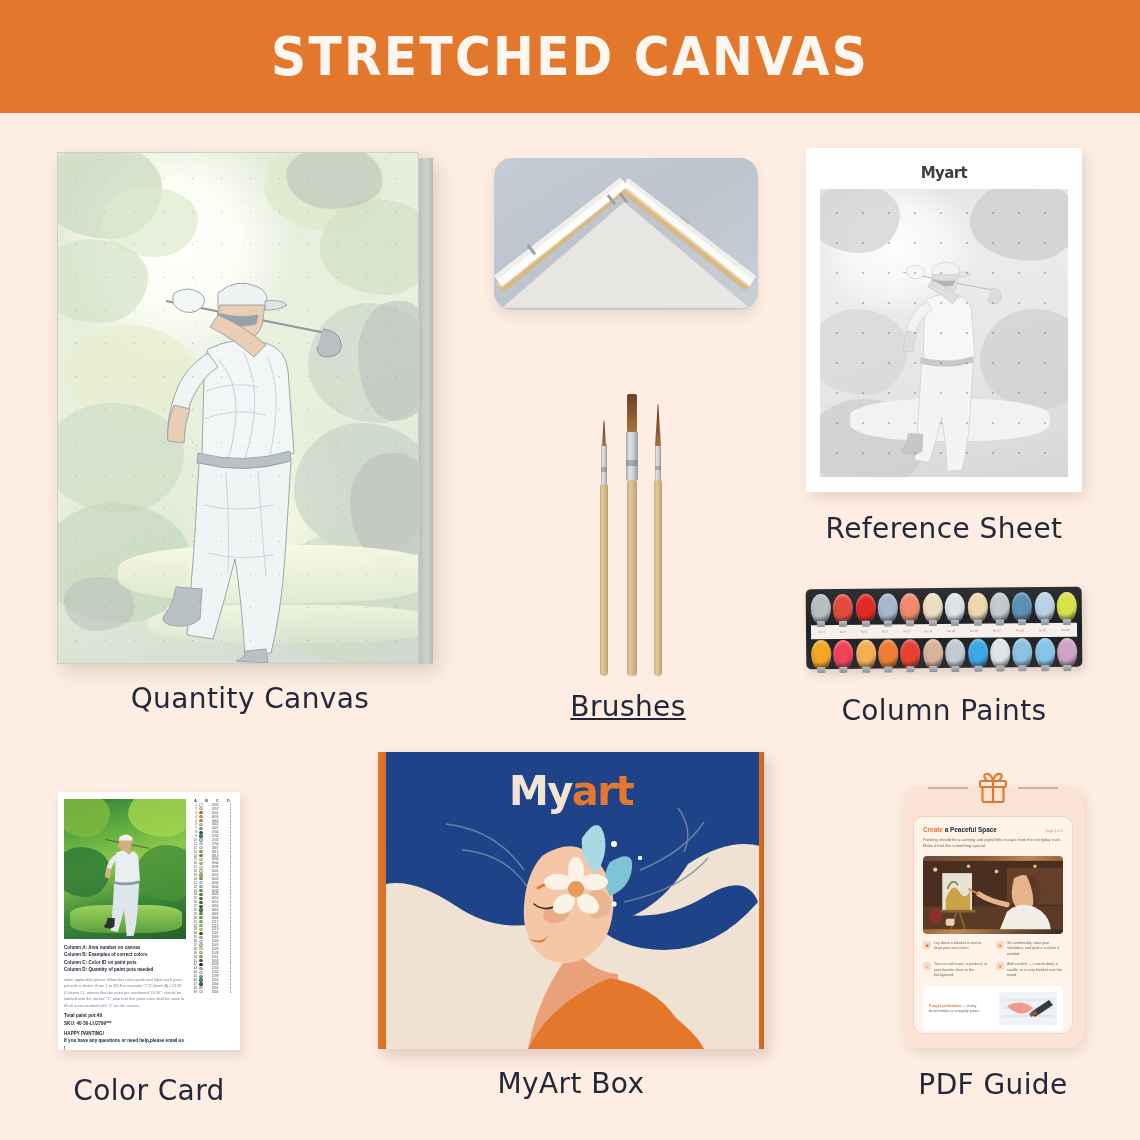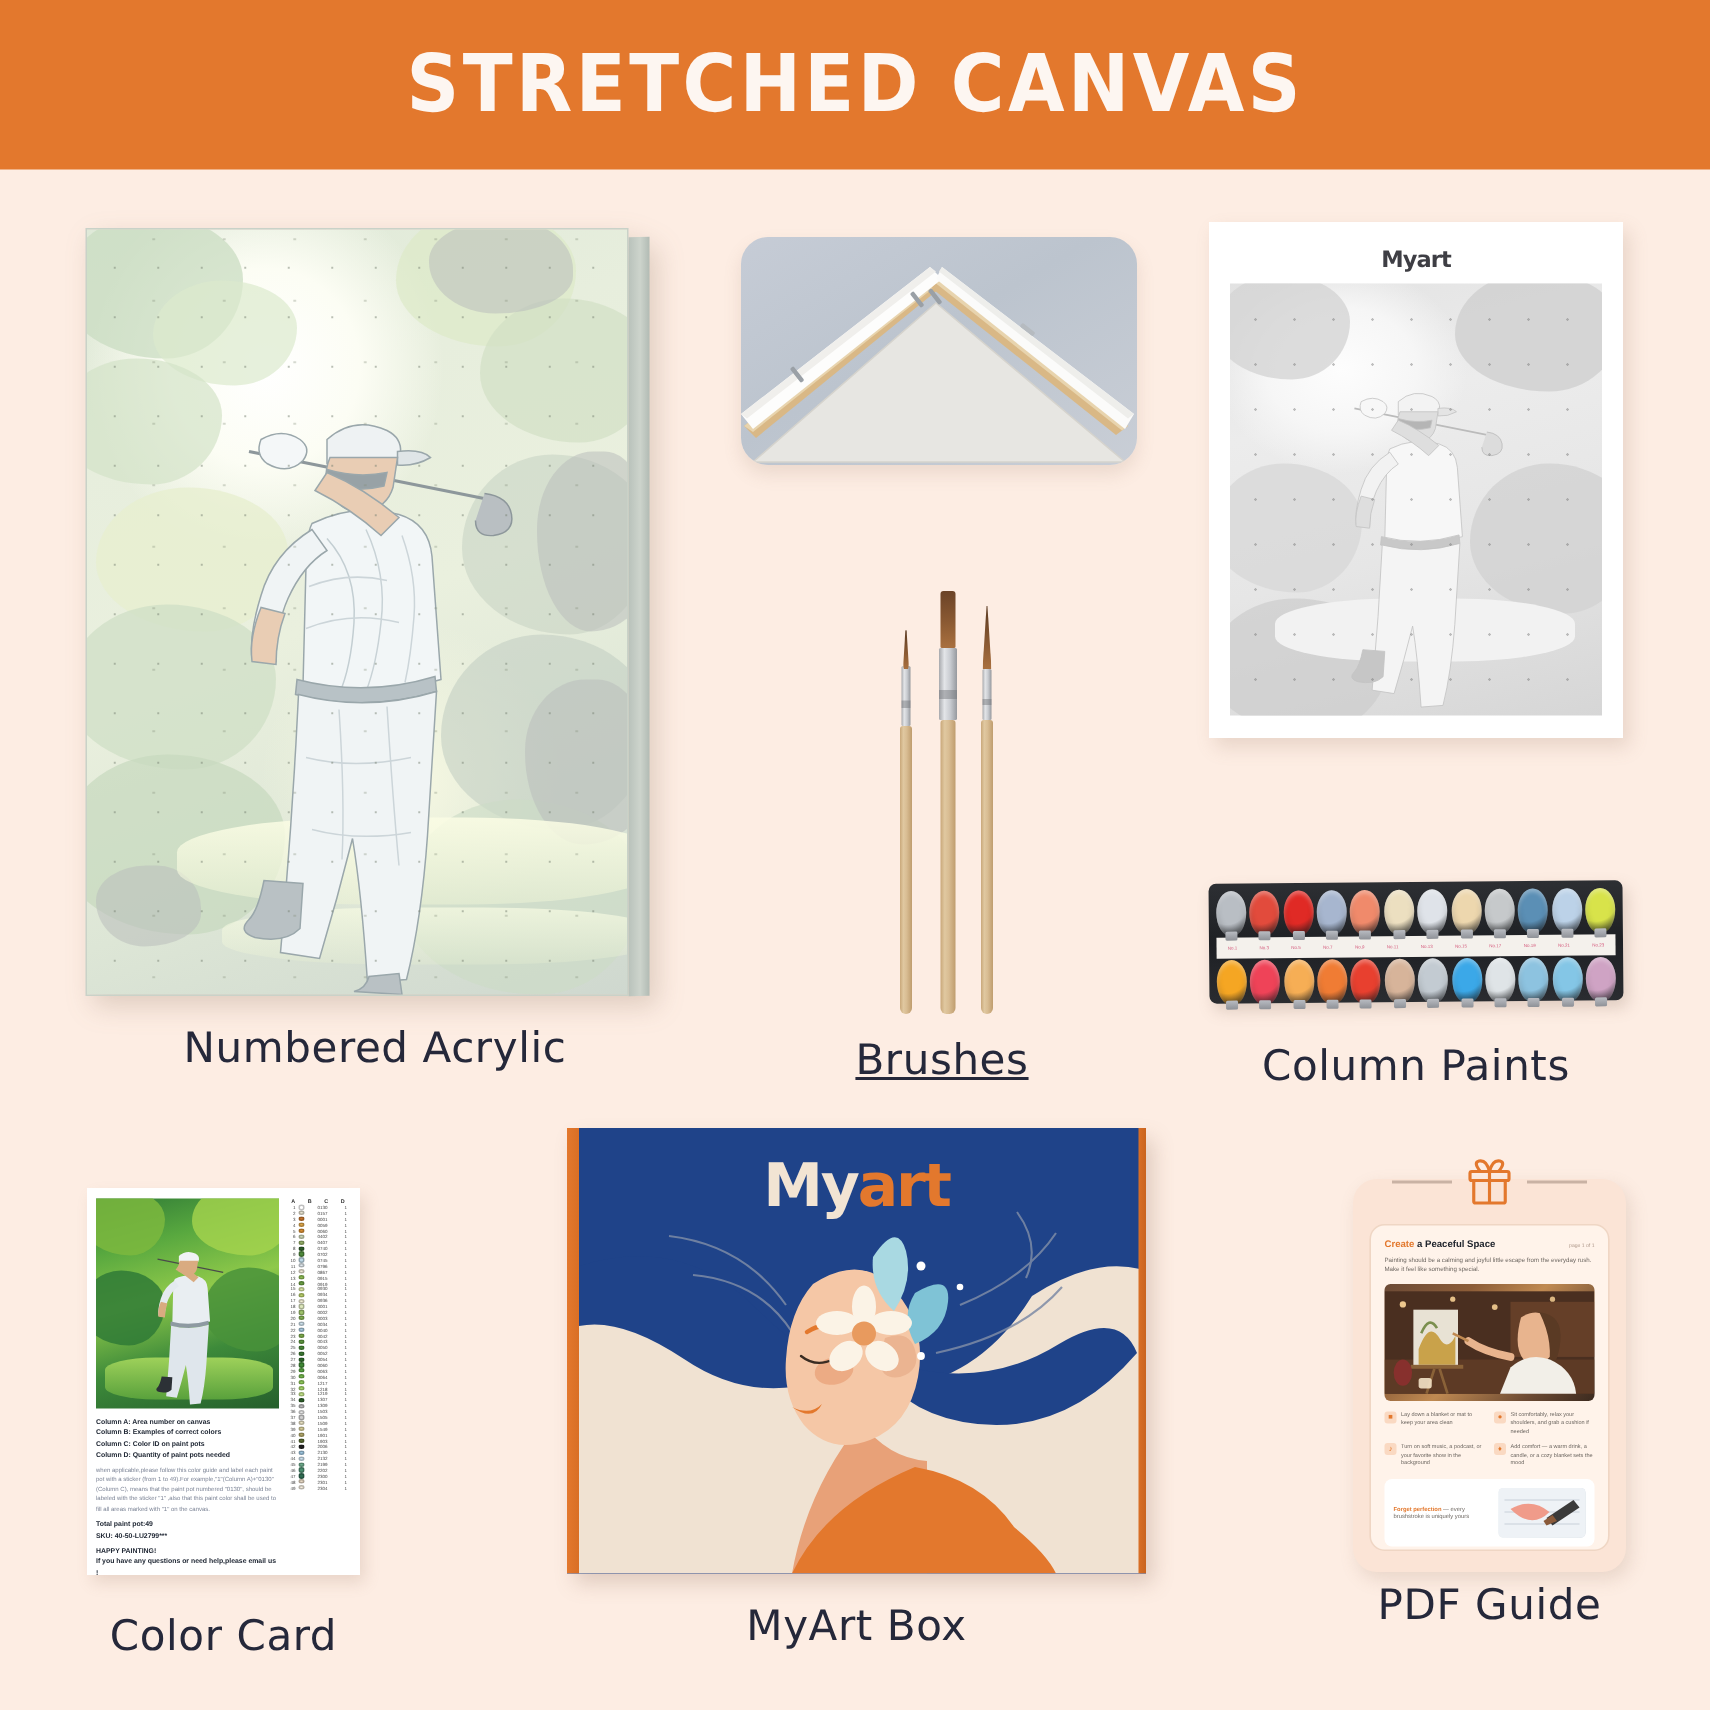--- a/index.html
+++ b/index.html
@@ -314,21 +314,21 @@
           <path d="M146 352 q32 8 70 0" stroke="#ccd5d9"></path>
           <path d="M150 400 q30 8 66 2" stroke="#ccd5d9"></path>
 
           <path d="M118 434 q-4 20 -10 26 q-8 8 4 12 q20 4 30 -6 l2 -30 z" fill="#b9c1c4"></path>
           <path d="M188 498 q-2 8 -10 10 l32 2 l-2 -14 z" fill="#b9c1c4"></path>
         </g>
       </svg>
       <div class="speckle"></div>
     </div>
   </div>
-  <div class="label" style="margin-top:18px;width:386px;">Numbered Acrylic</div>
+  <div class="label" style="margin-top:18px;width:386px;">Quantity Canvas</div>
 </div>
 
 <div class="cell" id="prestretch-cell">
   <div class="ps-photo">
     <svg viewBox="0 0 264 152" width="264" height="152">
 
       <path d="M8 150 L130 44 L256 150 Z" fill="#e7e6e2"></path>
       <path d="M8 150 L130 44 L256 150 Z" fill="none" stroke="#d5d3cd" stroke-width="1"></path>
 
       <path d="M2 126 L128 28 L134 33 L10 134 Z" fill="#d9b886"></path>
@@ -376,20 +376,21 @@
           <path d="M208 192 q-24 -20 -48 -30 l-8 12 q24 12 44 30 z" fill="#dedede"></path>
           <path d="M116 140 q14 -8 26 0 q8 6 2 14 q-10 10 -24 2 q-8 -6 -4 -16 z" fill="#f7f7f7"></path>
           <path d="M140 300 q46 12 92 -2 l1 10 q-48 14 -94 2 z" fill="#c8c8c8"></path>
           <path d="M141 310 q46 12 92 -2 l-6 96 q-4 56 -14 96 l-26 2 q-4 -60 -10 -96 q-10 40 -22 80 l-26 -4 q8 -88 12 -172 z" fill="#f4f4f4"></path>
           <path d="M118 434 q-4 20 -10 26 q-8 8 4 12 q20 4 30 -6 l2 -30 z" fill="#c6c6c6"></path>
         </g>
       </svg>
       <div class="speckle" style="background-image:radial-gradient(circle,rgba(120,120,120,.45) .7px,transparent 1px);background-size:26px 30px;"></div>
     </div>
   </div>
+  <div class="label" style="margin-top:20px;width:276px;">Reference Sheet</div>
 </div>
 
 <div class="cell" id="brushes-cell">
   <div class="brush-row">
 
     <div class="brush" style="left:98px;height:256px;width:12px;">
       <div class="brush-handle" style="left:2px;width:8px;height:192px;"></div>
       <div class="brush-ferrule" style="left:3px;bottom:192px;width:6px;height:40px;"></div>
       <div class="brush-tip" style="left:4px;bottom:230px;width:4px;height:26px;background:linear-gradient(180deg,#5a3a22 0%,#8b5a33 60%,#a9703f 100%);border-radius:50% 50% 20% 20%;clip-path:polygon(40% 0,60% 0,100% 100%,0 100%);"></div>
     </div>
@@ -937,14 +938,14 @@
               <path d="M4 8 h50 M4 16 h50 M4 24 h50"></path>
             </g>
             <path d="M8 14 q14 -8 26 2 q-12 12 -26 -2 z" fill="#F09B8A"></path>
             <path d="M32 20 l18 -12 l4 5 l-18 12 z" fill="#3a3a3a"></path>
             <path d="M30 22 l6 -4 l3 4 l-7 3 z" fill="#8a5a3a"></path>
           </svg>
         </div>
       </div>
     </div>
   </div>
-  <div class="label" style="margin-top:5px;width:182px;">PDF Guide</div>
+  <div class="label" style="margin-top:20px;width:182px;">PDF Guide</div>
 </div>
 
 </body></html>

